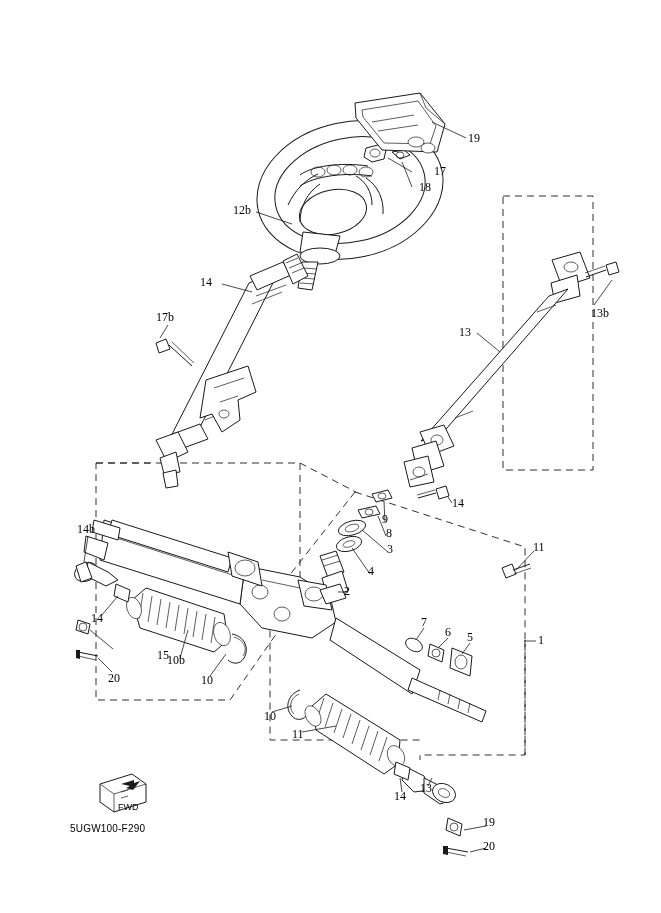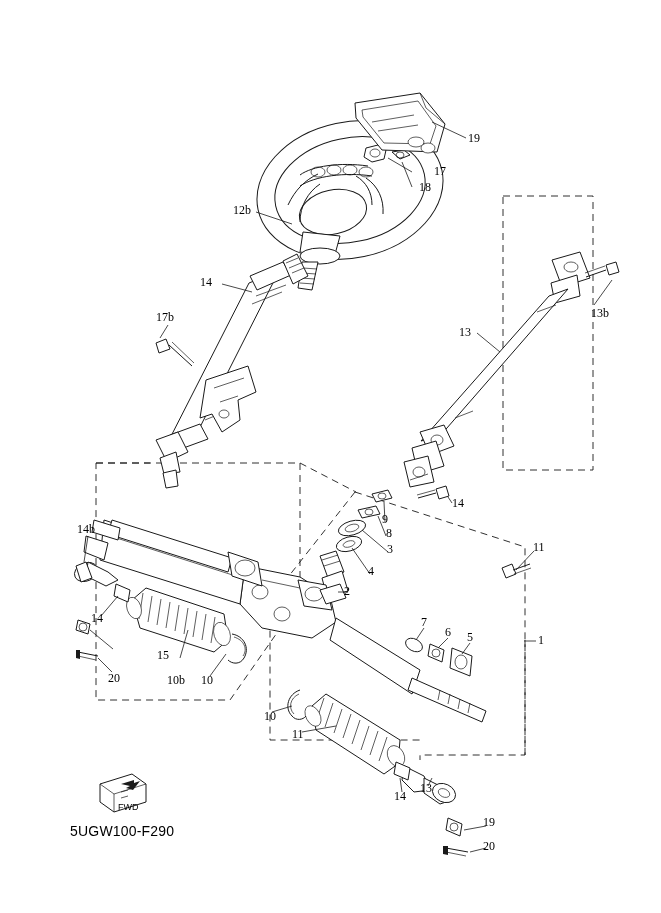--- a/index.html
+++ b/index.html
@@ -28,21 +28,21 @@
     position: absolute;
     font-family: Liberation Serif, serif;
     font-size: 12px;
     color: #000000;
     line-height: 12px;
     white-space: nowrap;
   }
   .partcode {
     position: absolute;
     font-family: "Liberation Sans", sans-serif;
-    font-size: 14px;
+    font-size: 10px;
     color: #000000;
     letter-spacing: 0.2px;
     white-space: nowrap;
   }
   .fwd-label {
     position: absolute;
     font-family: "Liberation Sans", sans-serif;
     font-size: 9px;
     color: #000000;
     white-space: nowrap;
@@ -392,21 +392,21 @@
   <div class="callout" style="left:344px; top:585px;">2</div>
   <div class="callout" style="left:421px; top:616px;">7</div>
   <div class="callout" style="left:445px; top:626px;">6</div>
   <div class="callout" style="left:467px; top:631px;">5</div>
   <div class="callout" style="left:538px; top:634px;">1</div>
   <div class="callout" style="left:533px; top:541px;">11</div>
   <div class="callout" style="left:77px;  top:523px;">14b</div>
   <div class="callout" style="left:91px;  top:612px;">14</div>
   <div class="callout" style="left:109px; top:649px;margin-left:48px;">15</div>
   <div class="callout" style="left:108px; top:672px;">20</div>
-  <div class="callout" style="left:167px; top:654px;margin-top:20px;">10b</div>
+  <div class="callout" style="left:167px; top:654px;">10b</div>
   <div class="callout" style="left:201px; top:674px;">10</div>
   <div class="callout" style="left:264px; top:710px;">10</div>
   <div class="callout" style="left:292px; top:728px;">11</div>
   <div class="callout" style="left:394px; top:790px;">14</div>
   <div class="callout" style="left:420px; top:782px;">13</div>
   <div class="callout" style="left:483px; top:816px;">19</div>
   <div class="callout" style="left:483px; top:840px;">20</div>
 
   <div class="partcode" style="left:70px; top:823px;">5UGW100-F290</div>
   <div class="fwd-label" style="left:118px; top:786px;">FWD</div>

